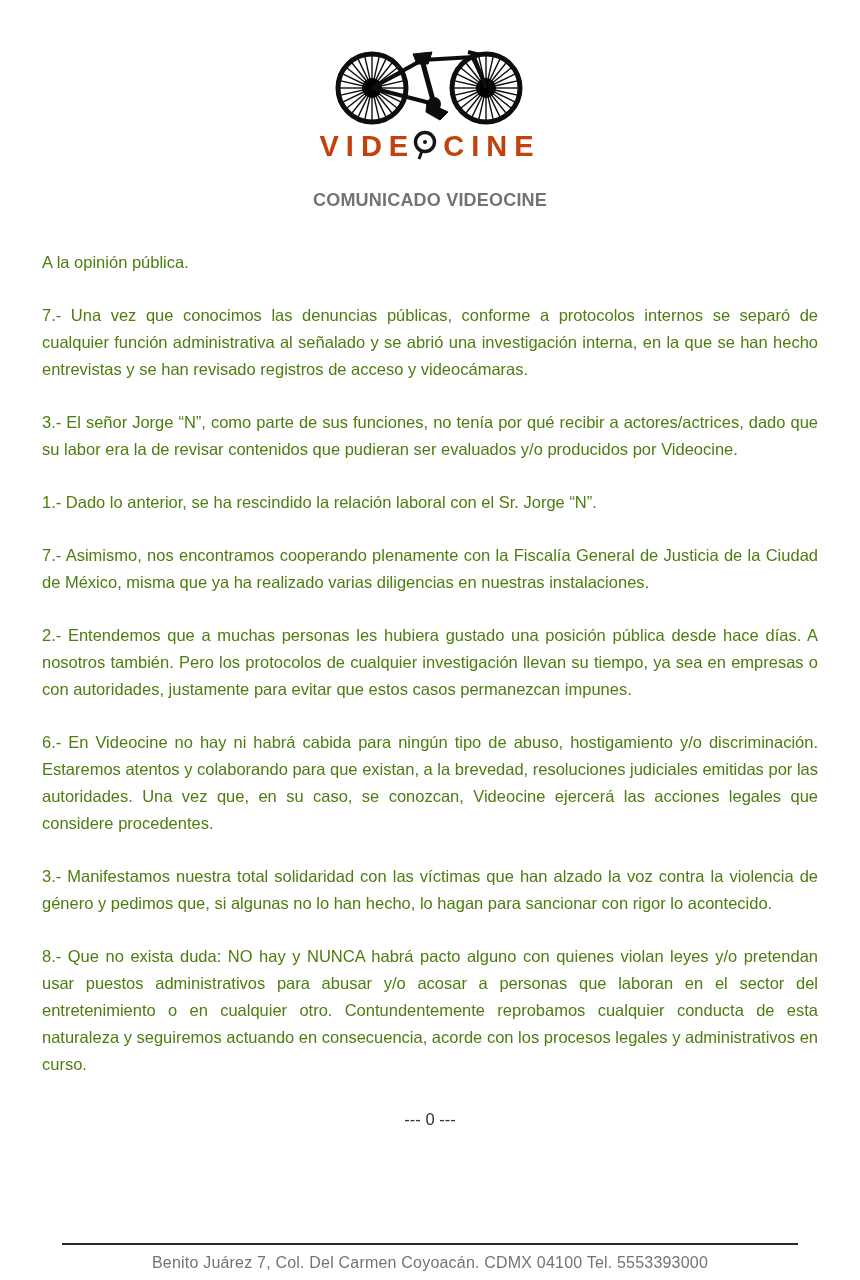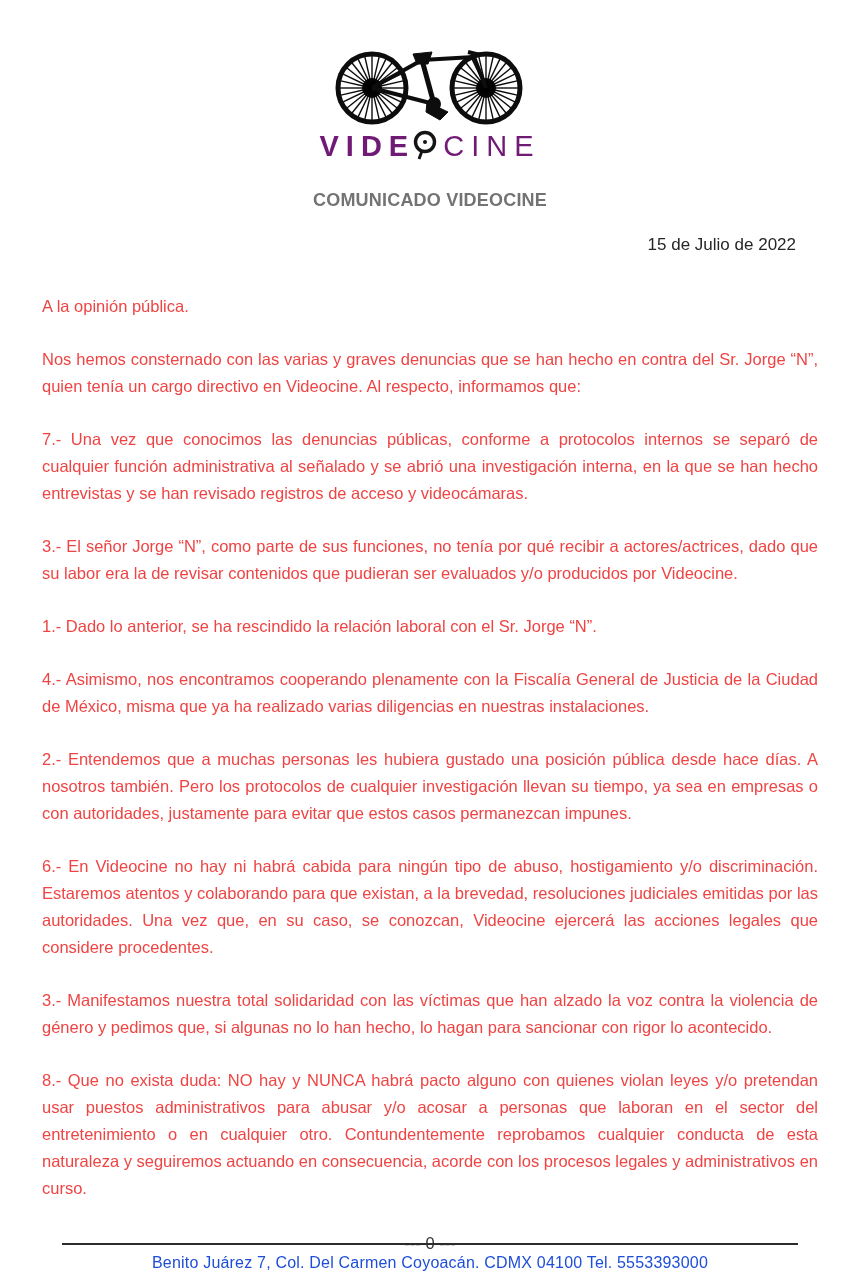--- a/index.html
+++ b/index.html
@@ -29,30 +29,30 @@
     width: 196px;
     height: 80px;
   }
   .bike-svg line, .bike-svg circle.rim, .bike-svg path {
     stroke: #0d0d0d;
   }
   .wordmark {
     margin-top: 3px;
     display: flex;
     align-items: center;
-    color: #701a75;
+    color: #c2410c;
   }
   .wordmark .wm-part {
     font-size: 29px;
     letter-spacing: 7px;
     font-weight: 600;
     line-height: 1;
   }
   .wordmark .wm-bold {
-    font-weight: 400;
+    font-weight: 700;
     margin-left: 2px;
   }
   .wm-o-icon {
     display: block;
     width: 26px;
     height: 34px;
     margin: 0 3px 0 -3px;
   }
   
   .doc-title {
@@ -72,21 +72,21 @@
   }
   
   .content {
     padding: 0 42px 0 42px;
   }
   .content p {
     margin: 26px 0 0 0;
     font-size: 16.5px;
     line-height: 27px;
     text-align: justify;
-    color: #ef4444;
+    color: #4d7c0f;
   }
   .content p.salutation {
     margin-top: 38px;
     text-align: left;
   }
   .content p.closing {
     margin-top: 28px;
     text-align: center;
     color: #333333;
   }
@@ -99,21 +99,21 @@
   }
   .footer-divider {
     margin: 0 62px;
     border-top: 2px solid #2b2b2b;
     height: 0;
   }
   .footer-address {
     margin-top: 9px;
     text-align: center;
     font-size: 16px;
-    color: #1d4ed8;
+    color: #737373;
     letter-spacing: 0.2px;
   }
 </style>
 </head>
 <body>
 
 <div class="page">
 
   <div class="logo-block">
     <svg class="bike-svg" viewBox="0 0 196 80" xmlns="http://www.w3.org/2000/svg" fill="none">
@@ -202,29 +202,27 @@
         <circle cx="13" cy="13" r="9.5" stroke-width="3.4"></circle>
         <circle cx="13" cy="13" r="2" fill="#141414" stroke="none"></circle>
         <line x1="10" y1="22" x2="7" y2="30" stroke-width="3"></line>
       </svg>
       <span class="wm-part wm-bold">CINE</span>
     </div>
   </div>
 
   <h1 class="doc-title">COMUNICADO VIDEOCINE</h1>
 
-  <div class="doc-date">15 de Julio de 2022</div>
 
   <div class="content">
     <p class="salutation">A la opinión pública.</p>
-    <p>Nos hemos consternado con las varias y graves denuncias que se han hecho en contra del Sr. Jorge “N”, quien tenía un cargo directivo en Videocine. Al respecto, informamos que:</p>
     <p>7.- Una vez que conocimos las denuncias públicas, conforme a protocolos internos se separó de cualquier función administrativa al señalado y se abrió una investigación interna, en la que se han hecho entrevistas y se han revisado registros de acceso y videocámaras.</p>
     <p>3.- El señor Jorge “N”, como parte de sus funciones, no tenía por qué recibir a actores/actrices, dado que su labor era la de revisar contenidos que pudieran ser evaluados y/o producidos por Videocine.</p>
     <p>1.- Dado lo anterior, se ha rescindido la relación laboral con el Sr. Jorge “N”.</p>
-    <p>4.- Asimismo, nos encontramos cooperando plenamente con la Fiscalía General de Justicia de la Ciudad de México, misma que ya ha realizado varias diligencias en nuestras instalaciones.</p>
+    <p>7.- Asimismo, nos encontramos cooperando plenamente con la Fiscalía General de Justicia de la Ciudad de México, misma que ya ha realizado varias diligencias en nuestras instalaciones.</p>
     <p>2.- Entendemos que a muchas personas les hubiera gustado una posición pública desde hace días. A nosotros también. Pero los protocolos de cualquier investigación llevan su tiempo, ya sea en empresas o con autoridades, justamente para evitar que estos casos permanezcan impunes.</p>
     <p>6.- En Videocine no hay ni habrá cabida para ningún tipo de abuso, hostigamiento y/o discriminación. Estaremos atentos y colaborando para que existan, a la brevedad, resoluciones judiciales emitidas por las autoridades. Una vez que, en su caso, se conozcan, Videocine ejercerá las acciones legales que considere procedentes.</p>
     <p>3.- Manifestamos nuestra total solidaridad con las víctimas que han alzado la voz contra la violencia de género y pedimos que, si algunas no lo han hecho, lo hagan para sancionar con rigor lo acontecido.</p>
     <p>8.- Que no exista duda: NO hay y NUNCA habrá pacto alguno con quienes violan leyes y/o pretendan usar puestos administrativos para abusar y/o acosar a personas que laboran en el sector del entretenimiento o en cualquier otro. Contundentemente reprobamos cualquier conducta de esta naturaleza y seguiremos actuando en consecuencia, acorde con los procesos legales y administrativos en curso.</p>
     <p class="closing">--- 0 ---</p>
   </div>
 
   <div class="footer">
     <div class="footer-divider"></div>
     <div class="footer-address">Benito Juárez 7, Col. Del Carmen Coyoacán. CDMX 04100  Tel. 5553393000</div>

